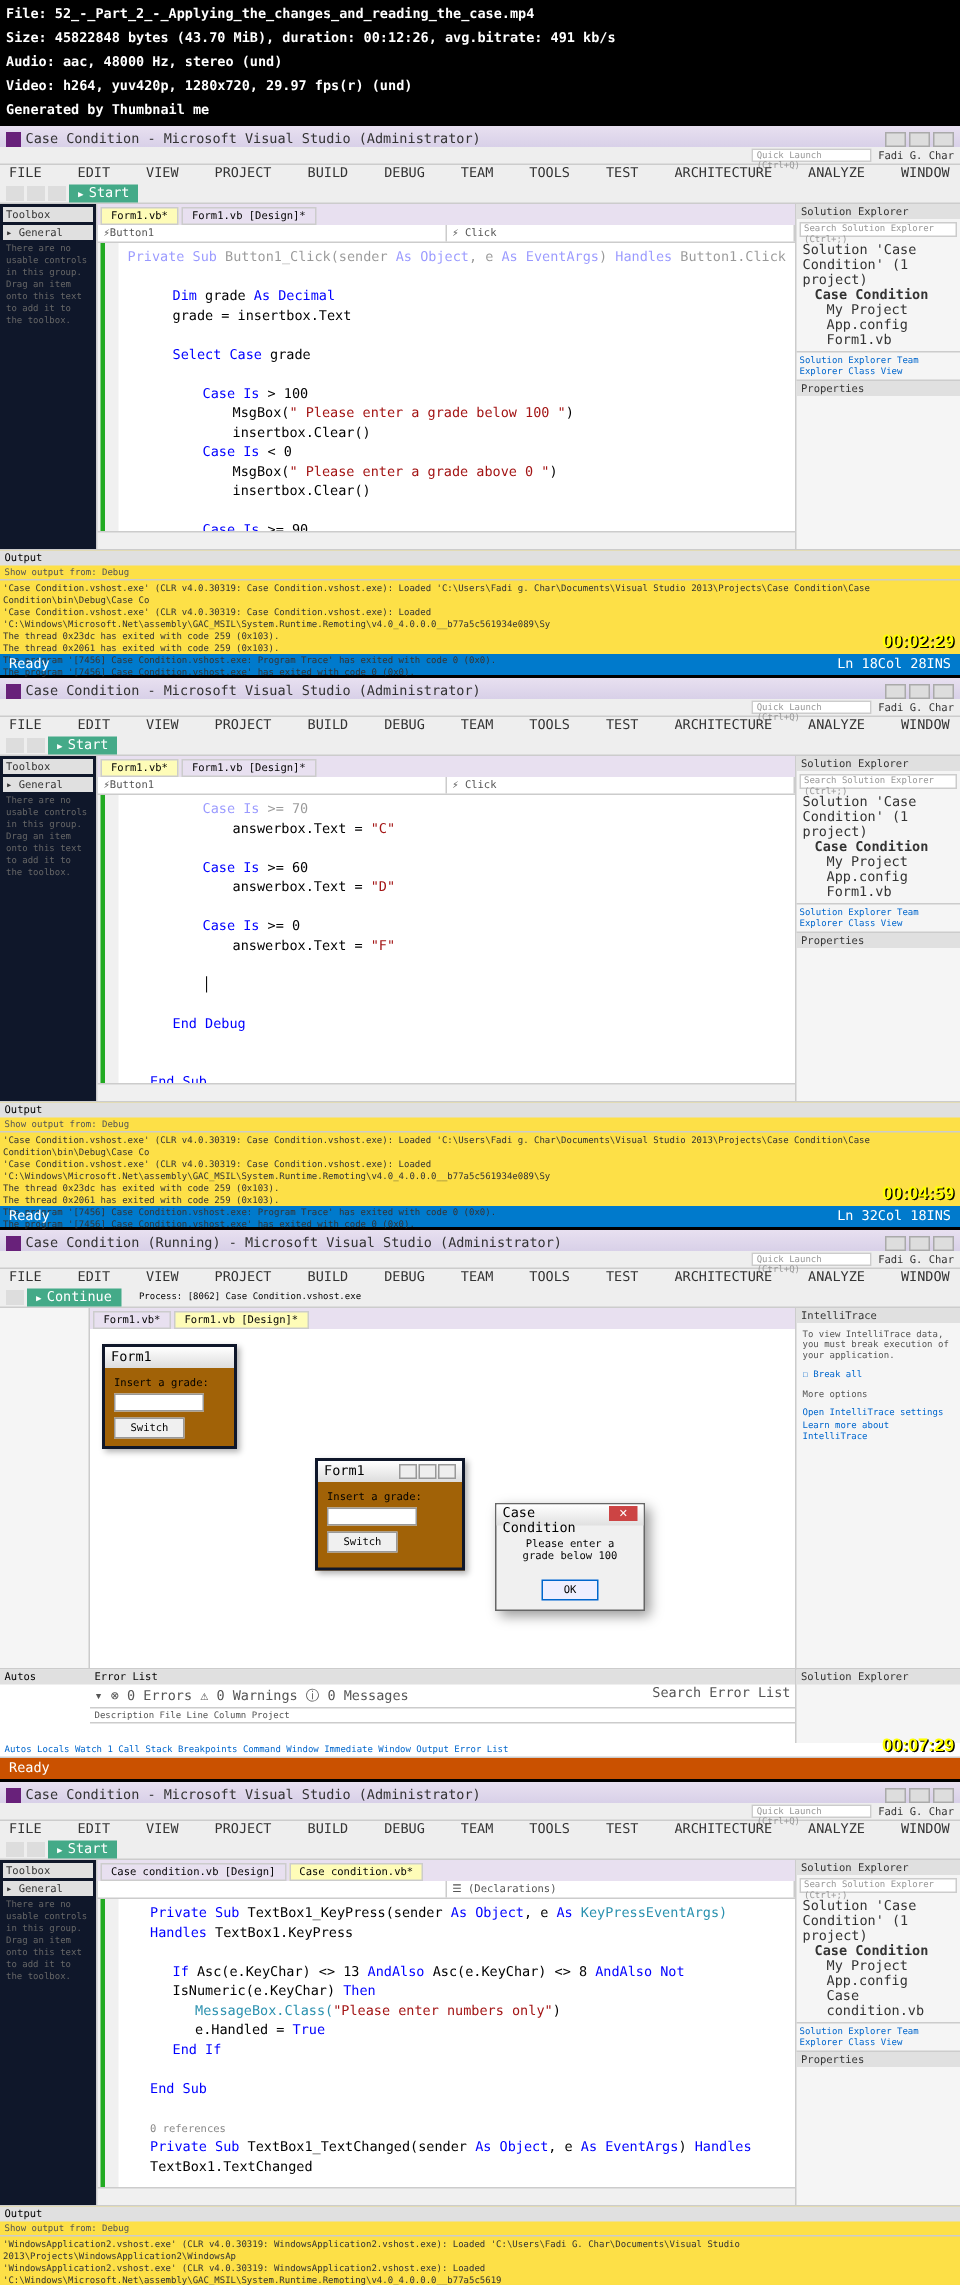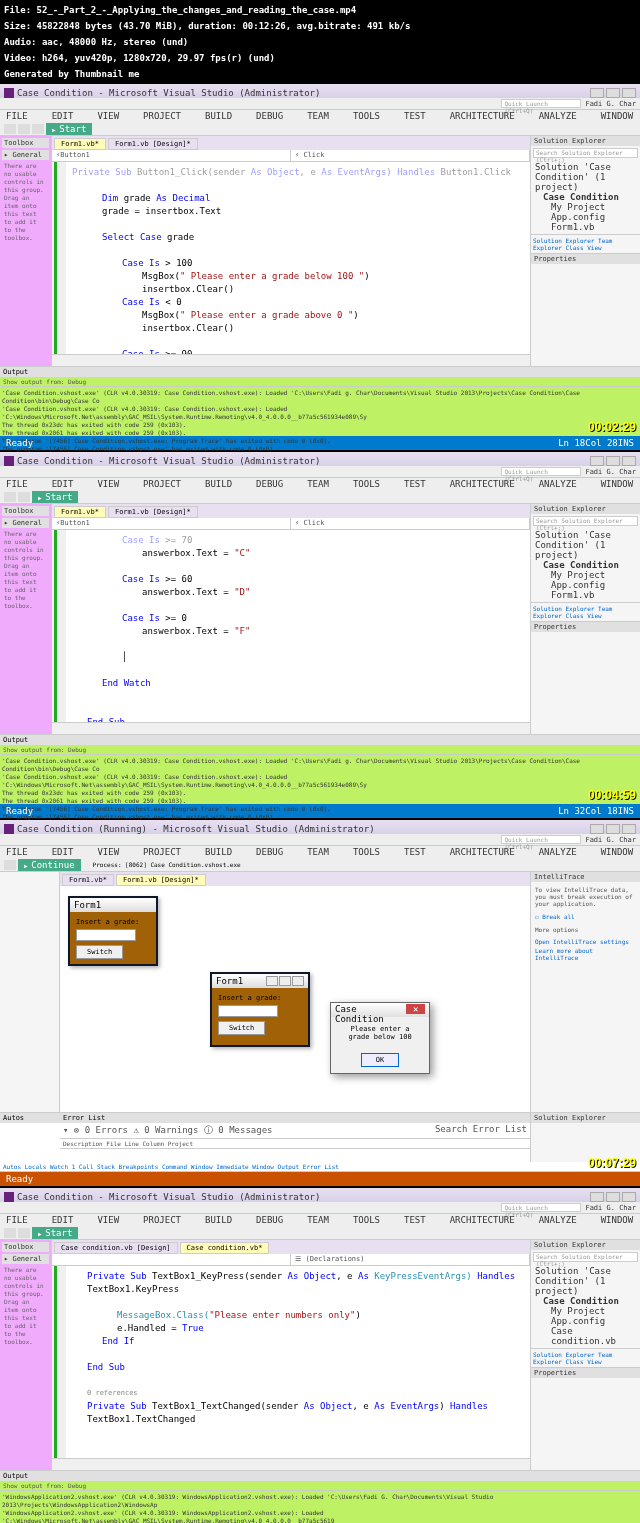--- a/index.html
+++ b/index.html
@@ -11,21 +11,21 @@
 .titlebar .right{margin-left:auto;display:flex;gap:2px}
 .titlebar .winbtn{width:14px;height:10px;background:#ddd;border:1px solid #aaa}
 .menubar{background:#eee;height:12px;display:flex;gap:24px;padding:0 6px;font-size:7px;color:#333;align-items:center}
 .quickbar{background:#eee;height:12px;display:flex;align-items:center;padding:0 4px;border-bottom:1px solid #ccc}
 .quickbar .ql{margin-left:auto;width:80px;height:9px;background:#fff;border:1px solid #ccc;font-size:6px;padding:0 2px;color:#999}
 .quickbar .user{font-size:7px;color:#333;margin-left:4px}
 .toolbar{background:#eee;height:14px;border-bottom:1px solid #ccc;display:flex;align-items:center;padding:0 4px;gap:2px}
 .toolbar .tb-item{width:12px;height:10px;background:#ddd}
 .toolbar .start{background:#4a8;color:#fff;font-size:6px;padding:1px 6px}
 .main-area{display:flex;height:230px}
-.toolbox{width:52px;background:#f0abfc;border-right:1px solid #ccc;padding:2px}
+.toolbox{width:65px;background:#0f172a;border-right:1px solid #ccc;padding:2px}
 .toolbox-hdr{font-size:7px;color:#333;background:#e0e0e0;padding:1px 2px}
 .toolbox-txt{font-size:6px;color:#666;padding:2px;line-height:8px}
 .editor{flex:1;display:flex;flex-direction:column;background:#fff}
 .tabs{background:#e8e0f0;height:14px;display:flex;align-items:flex-end}
 .tab{background:#fefcb8;padding:1px 6px;font-size:7px;border:1px solid #ccc;margin-left:2px}
 .tab.inactive{background:#e8e0f0}
 .dropdown-row{display:flex;height:12px;border-bottom:1px solid #ccc}
 .dropdown-row .dd{flex:1;border-right:1px solid #ccc;font-size:7px;padding:1px 4px;color:#555}
 .code{flex:1;padding:4px 4px 4px 20px;font-size:9px;line-height:13px;position:relative;overflow:hidden}
 .code .margin{position:absolute;left:0;top:0;bottom:0;width:14px;background:#f0f0f0}
@@ -34,21 +34,21 @@
 .str{color:#a31515}
 .typ{color:#2b91af}
 .scrollbar{height:12px;background:#f0f0f0;border-top:1px solid #ccc}
 .solution{width:110px;background:#f5f5f5;border-left:1px solid #ccc;display:flex;flex-direction:column}
 .sol-hdr{font-size:7px;background:#e0e0e0;padding:1px 3px;color:#333}
 .sol-search{height:10px;background:#fff;border:1px solid #ccc;margin:2px;font-size:6px;padding:0 2px;color:#999}
 .sol-tree{padding:2px 4px;font-size:7px;line-height:10px;color:#333}
 .sol-tree .item{padding-left:8px}
 .sol-tabs{font-size:6px;color:#06c;padding:2px;border-top:1px solid #ccc}
 .props{flex:1;border-top:1px solid #ccc}
-.output{height:70px;background:#bef264;border-top:1px solid #ccc}
+.output{height:70px;background:#fde047;border-top:1px solid #ccc}
 .out-hdr{font-size:7px;background:#e0e0e0;padding:1px 3px}
 .out-sub{font-size:6px;padding:1px 3px;color:#555;border-bottom:1px solid #ccc}
 .out-txt{font-size:6px;padding:2px;color:#333;line-height:8px;overflow:hidden}
 .status{height:14px;color:#fff;font-size:7px;display:flex;align-items:center;padding:0 6px}
 .status.blue{background:#007acc}
 .status.orange{background:#ca5100}
 .status .right{margin-left:auto;display:flex;gap:0}
 .timestamp{position:absolute;right:4px;bottom:16px;color:#ff0;font-family:Arial;font-size:12px;font-weight:bold;text-shadow:1px 1px 0 #000}
 .designer{flex:1;background:#fff;position:relative}
 .form-win{position:absolute;background:#a16207;border:2px solid #0f172a;box-shadow:2px 2px 4px rgba(0,0,0,0.3)}
@@ -245,21 +245,21 @@
 <div style="padding-left:70px"><span>answerbox.Text = </span><span class="str">"C"</span></div>
 <br>
 <div style="padding-left:50px"><span class="kw">Case Is</span><span> &gt;= 60</span></div>
 <div style="padding-left:70px"><span>answerbox.Text = </span><span class="str">"D"</span></div>
 <br>
 <div style="padding-left:50px"><span class="kw">Case Is</span><span> &gt;= 0</span></div>
 <div style="padding-left:70px"><span>answerbox.Text = </span><span class="str">"F"</span></div>
 <br>
 <div style="padding-left:50px">│</div>
 <br>
-<div style="padding-left:30px"><span class="kw">End Watch</span></div>
+<div style="padding-left:30px"><span class="kw">End Debug</span></div>
 <br><br>
 <div style="padding-left:15px"><span class="kw">End Sub</span></div>
 
 </div>
 <div class="scrollbar"></div>
 </div>
 <div class="solution">
         <div class="sol-hdr">Solution Explorer</div>
         <div class="sol-search">Search Solution Explorer (Ctrl+;)</div>
         <div class="sol-tree">
@@ -439,20 +439,21 @@
           <div class="tab">Case condition.vb*</div>
         </div>
 <div class="dropdown-row">
           <div class="dd"></div>
           <div class="dd">☰ (Declarations)</div>
         </div>
 <div class="code">
 <div class="margin"></div>
 <div style="padding-left:15px"><span class="kw">Private Sub</span><span> TextBox1_KeyPress(sender </span><span class="kw">As Object</span><span>, e </span><span class="kw">As</span><span class="typ"> KeyPressEventArgs) </span><span class="kw">Handles</span><span> TextBox1.KeyPress</span></div>
 <br>
+<div style="padding-left:30px"><span class="kw">If</span><span> Asc(e.KeyChar) &lt;&gt; 13 </span><span class="kw">AndAlso</span><span> Asc(e.KeyChar) &lt;&gt; 8 </span><span class="kw">AndAlso Not</span><span> IsNumeric(e.KeyChar) </span><span class="kw">Then</span></div>
 <div style="padding-left:45px"><span class="typ">MessageBox.Class(</span><span class="str">"Please enter numbers only"</span><span>)</span></div>
 <div style="padding-left:45px"><span>e.Handled = </span><span class="kw">True</span></div>
 <div style="padding-left:30px"><span class="kw">End If</span></div>
 <br>
 <div style="padding-left:15px"><span class="kw">End Sub</span></div>
 <br>
 <div style="padding-left:15px;color:#888;font-size:7px">0 references</div>
 <div style="padding-left:15px"><span class="kw">Private Sub</span><span> TextBox1_TextChanged(sender </span><span class="kw">As Object</span><span>, e </span><span class="kw">As EventArgs</span><span>) </span><span class="kw">Handles</span><span> TextBox1.TextChanged</span></div>
 <br>
 

